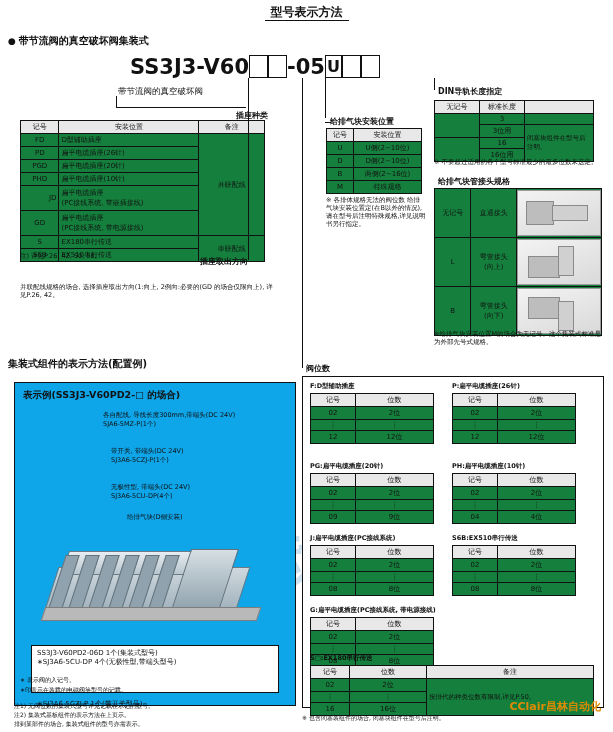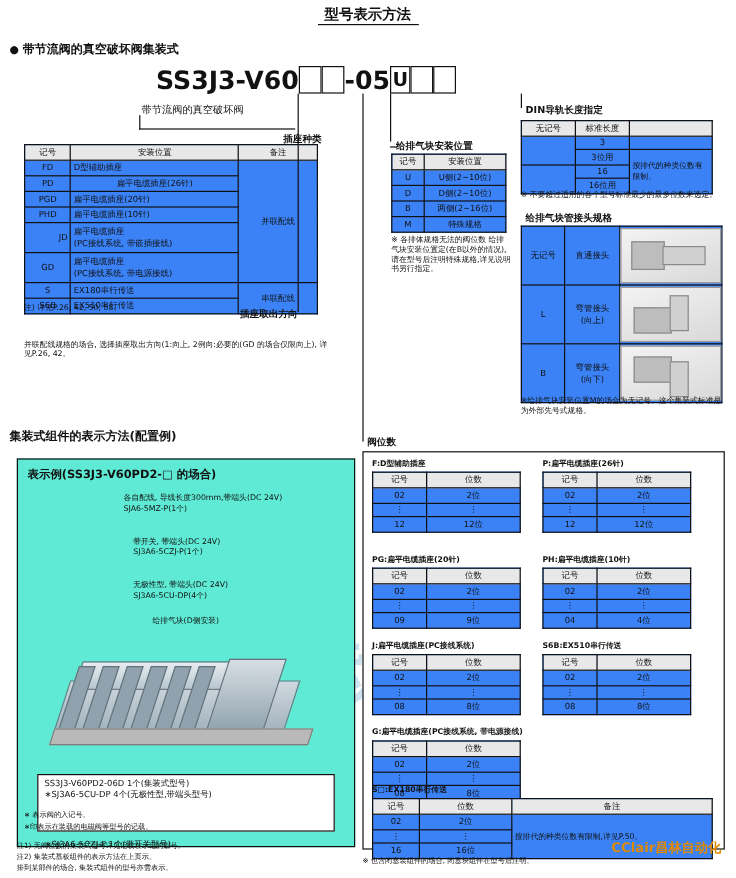--- a/index.html
+++ b/index.html
@@ -21,29 +21,29 @@
     font-size:12px;font-weight:bold;color:#111;
   }
   #pagetitle u{text-decoration:none;border-bottom:1px solid #111;padding:0 6px 1px;}
   .sect{position:absolute;font-weight:bold;font-size:10px;text-align:center;}
   .bullet:before{content:"\25CF";margin-right:3px;font-size:9px;}
   .code{position:absolute;font-weight:bold;}
   .bigcode{font-size:21px;letter-spacing:0px;}
   .box{display:inline-block;border:1px solid #111;background:#fff;}
   .cb{width:17px;height:21px;vertical-align:top;}
   .cb2{width:15px;height:21px;vertical-align:top;}
-  table.t{border-collapse:collapse;background:#3b82f6;}
+  table.t{border-collapse:collapse;background:#15803d;}
   table.t td,table.t th{border:1px solid #111;font-size:7px;padding:1px 2px;text-align:center;font-weight:normal;}
   table.t th{background:#e8e8e8;font-weight:normal;}
   .lbl{position:absolute;font-size:8px;}
   .note{position:absolute;font-size:6.5px;line-height:1.25;}
   .panel{position:absolute;border:1px solid #111;background:#fff;}
   .tiny{font-size:6.5px;}
   .photo{background:linear-gradient(160deg,#f3f3f3,#d9d9d9);border:1px solid #9a9a9a;}
-  .ex-panel{position:absolute;left:14px;top:382px;width:280px;height:322px;border:1px solid #111;background:#5eead4;}
+  .ex-panel{position:absolute;left:14px;top:382px;width:280px;height:322px;border:1px solid #111;background:#0ea5e9;}
   .ex-title{position:absolute;left:8px;top:6px;font-size:9.5px;font-weight:bold;}
   .legendline{font-size:7px;line-height:1.35;}
   .brand{position:absolute;right:12px;bottom:18px;font-size:11px;font-weight:bold;color:#e08a00;margin-top:45px;}
   .footnote{position:absolute;font-size:6px;line-height:1.3;}
   .vline{position:absolute;background:#111;}
   .hline{position:absolute;background:#111;}
 </style>
 </head>
 <body>
 
@@ -73,21 +73,21 @@
     <th style="width:138px;">安装位置</th>
     <th style="width:62px;">备注</th>
   </tr>
   <tr>
     <td>FD</td>
     <td style="text-align:left;">D型辅助插座</td>
     <td rowspan="6">并联配线</td>
   </tr>
   <tr>
     <td>PD</td>
-    <td style="text-align:center;">扁平电缆插座(26针)</td>
+    <td style="text-align:left;">扁平电缆插座(26针)</td>
   </tr>
   <tr>
     <td>PGD</td>
     <td style="text-align:left;">扁平电缆插座(20针)</td>
   </tr>
   <tr>
     <td>PHD</td>
     <td style="text-align:left;">扁平电缆插座(10针)</td>
   </tr>
   <tr>
@@ -162,21 +162,21 @@
     <th style="width:40px;">标准长度</th>
     <th></th>
   </tr>
   <tr>
     <td rowspan="2"></td>
     <td>3</td>
     <td rowspan="1" style="border-bottom:none;"></td>
   </tr>
   <tr>
     <td>3位用</td>
-    <td rowspan="3" style="text-align:left;font-size:6.5px;">按排代的种类位数有限制。</td>
+    <td rowspan="3" style="text-align:left;font-size:6.5px;">闭塞块组件在型号后注明。</td>
   </tr>
   <tr>
     <td rowspan="2"></td>
     <td>16</td>
   </tr>
   <tr>
     <td>16位用</td>
   </tr>
 </tbody>
     </table>

